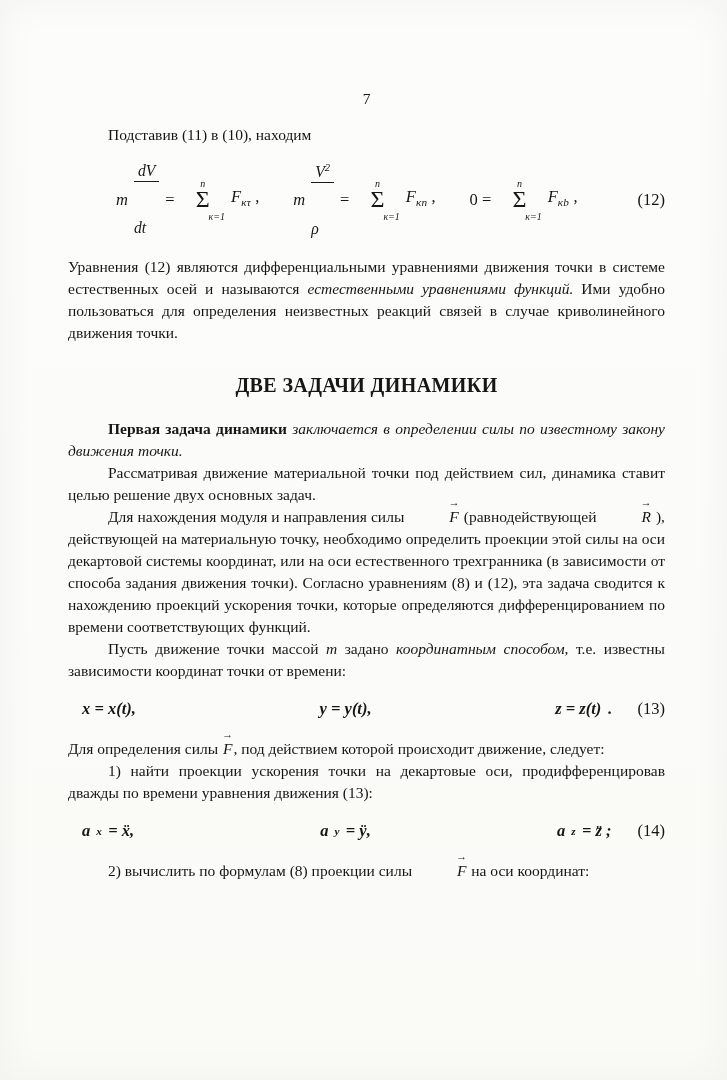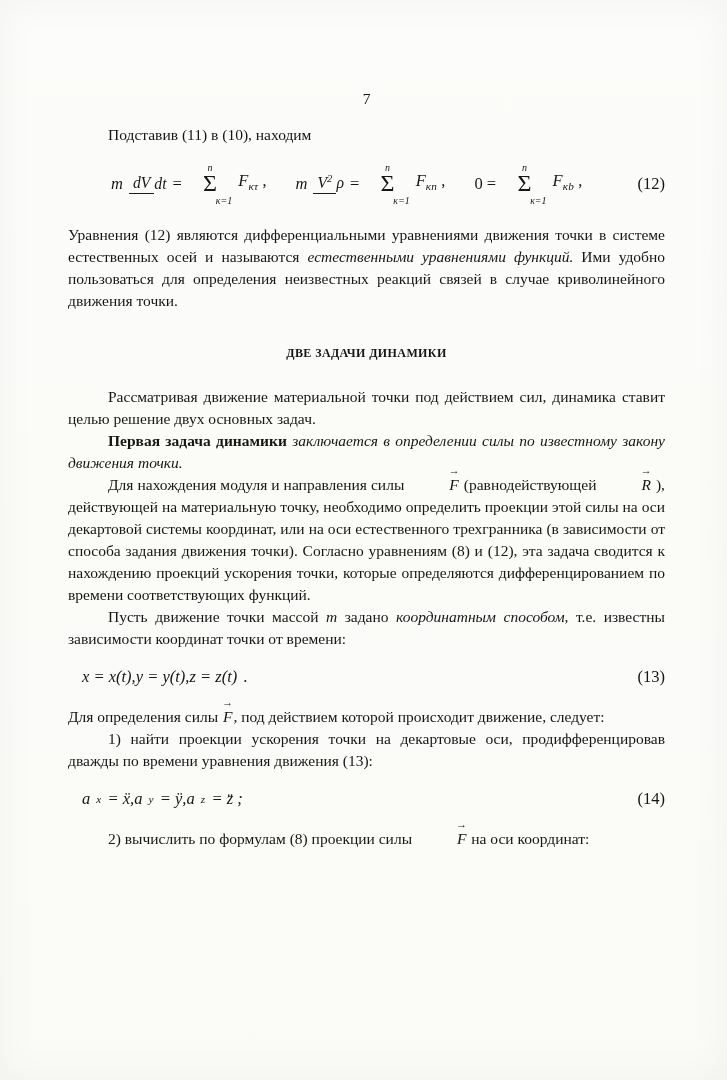--- a/index.html
+++ b/index.html
@@ -27,52 +27,54 @@
     margin-bottom: 14px;
   }
   .para {
     margin: 0;
     text-align: justify;
   }
   .indent { text-indent: 40px; }
   .heading {
     text-align: center;
     font-weight: bold;
-    font-size: 12px;
+    font-size: 20px;
     letter-spacing: 0.4px;
     margin: 30px 0 22px 0;
   }
   .formula {
     display: flex;
     align-items: center;
     margin: 16px 0 18px 0;
     font-size: 16.5px;
   }
   .formula-body {
     flex: 1;
     display: flex;
     align-items: center;
     justify-content: space-evenly;
     padding: 0 14px;
   }
   .formula-body.centered {
-    justify-content: flex-start;
+    justify-content: space-between;
+    font-weight: bold;
   }
   .formula-number { margin-left: 12px; }
   .eq {
     display: inline-flex;
     align-items: center;
     gap: 6px;
     white-space: nowrap;
   }
   .frac {
     display: inline-flex;
-    flex-direction: row;
+    flex-direction: column;
     line-height: 1.15;
     font-size: 0.95em;
+    gap: 36px;
   }
   .frac-num { border-bottom: 1.2px solid #1c1c1c; padding: 0 4px 1px 4px; }
   .frac-den { padding-top: 1px; }
   .sum {
     display: inline-flex;
     flex-direction: column;
     align-items: center;
     line-height: 1;
   }
   .sum-top { font-size: 10px; font-style: italic; line-height: 1.1; }
@@ -151,23 +153,23 @@
         <span><span class="i">F</span><span class="sub">кb</span><span> ,</span></span>
       </span>
     </div>
     <span class="formula-number">(12)</span>
   </div>
 
   <p class="para"><span>Уравнения (12) являются дифференциальными уравнениями движения точки в системе естественных осей и называются </span><span class="i">естественными уравнениями функций.</span><span> Ими удобно пользоваться для определения неизвестных реакций связей в случае криволинейного движения точки.</span></p>
 
   <h2 class="heading">ДВЕ ЗАДАЧИ ДИНАМИКИ</h2>
 
+  <p class="para indent"><span class="b">Первая задача динамики</span><span class="i"> заключается в определении силы по известному закону движения точки.</span></p>
+
   <p class="para indent"><span>Рассматривая движение материальной точки под действием сил, динамика ставит целью решение двух основных задач.</span></p>
-
-  <p class="para indent"><span class="b">Первая задача динамики</span><span class="i"> заключается в определении силы по известному закону движения точки.</span></p>
 
   <p class="para indent"><span>Для нахождения модуля и направления силы </span><span class="vec"><span class="vec-arrow">→</span><span class="vec-letter">F</span></span><span> (равнодействующей </span><span class="vec"><span class="vec-arrow">→</span><span class="vec-letter">R</span></span><span> ), действующей на материальную точку, необходимо определить проекции этой силы на оси декартовой системы координат, или на оси естественного трехгранника (в зависимости от способа задания движения точки). Согласно уравнениям (8) и (12), эта задача сводится к нахождению проекций ускорения точки, которые определяются дифференцированием по времени соответствующих функций.</span></p>
 
   <p class="para indent"><span>Пусть движение точки массой </span><span class="i">m</span><span>  задано </span><span class="i">координатным способом</span><span>, т.е. известны зависимости координат точки от времени:</span></p>
 
   <div class="formula">
     <div class="formula-body centered">
       <span class="eq">
           <span class="i">x = x(t),</span>
         </span>

